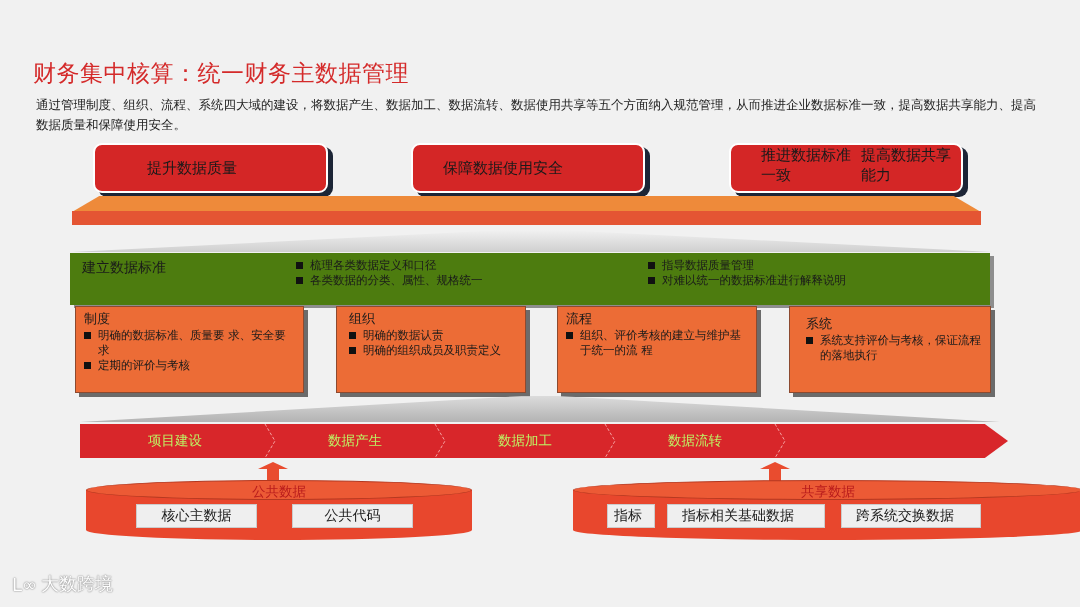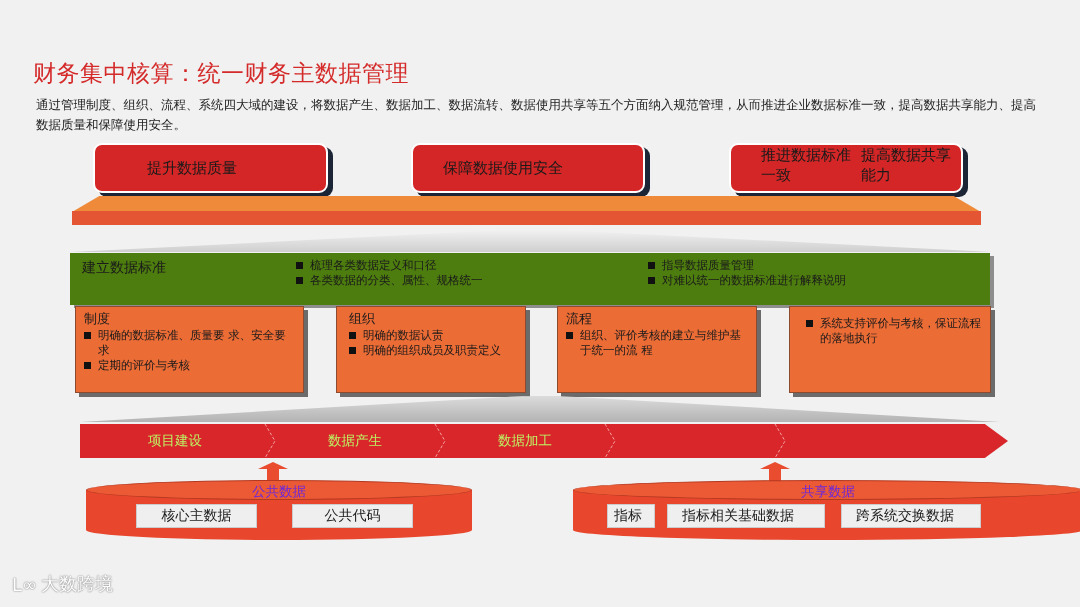--- a/index.html
+++ b/index.html
@@ -130,21 +130,21 @@
   .cyl .bottom {
     position: absolute; left: 0; bottom: 0; right: 0; height: 20px;
     background: #e8472d; border-radius: 50%;
   }
   .cyl .top {
     position: absolute; left: 0; top: 0; right: 0; height: 20px;
     background: #ec5a35; border-radius: 50%;
     border: 1px solid #b33820;
   }
   .cyl .cap {
-    position: absolute; top: 3px; font-size: 13.5px; color: #6d28d9;
+    position: absolute; top: 3px; font-size: 13.5px; color: #b91c1c;
   }
   .cyl .item {
     position: absolute; top: 24px; height: 24px;
     background: #efefef;
     border: 1px solid #ccc;
     display: flex; align-items: center;
     font-size: 14px; color: #1a1a1a;
   }
 
   
@@ -202,31 +202,33 @@
     <li>明确的组织成员及职责定义</li>
   </ul>
 </div>
 <div class="abs domain d3">
   <div class="dname">流程</div>
   <ul class="bullets">
     <li>组织、评价考核的建立与维护基于统一的流 程</li>
   </ul>
 </div>
 <div class="abs domain d4">
+  <div class="dname">系统</div>
   <ul class="bullets">
     <li>系统支持评价与考核，保证流程的落地执行</li>
   </ul>
 </div>
 
 <div class="abs fan2"></div>
 
 <div class="abs flow">
   <div class="flow-step" style="left:0;width:190px;">项目建设</div>
   <div class="flow-step" style="left:190px;width:170px;">数据产生</div>
   <div class="flow-step" style="left:360px;width:170px;">数据加工</div>
+  <div class="flow-step" style="left:530px;width:170px;">数据流转</div>
   <svg class="chev" style="left:183px;" viewBox="0 0 14 34">
       <polyline points="2,0 12,17 2,34" fill="none" stroke="#f3a0a0" stroke-width="1" stroke-dasharray="3,2"></polyline>
     </svg>
   <svg class="chev" style="left:353px;" viewBox="0 0 14 34">
       <polyline points="2,0 12,17 2,34" fill="none" stroke="#f3a0a0" stroke-width="1" stroke-dasharray="3,2"></polyline>
     </svg>
   <svg class="chev" style="left:523px;" viewBox="0 0 14 34">
       <polyline points="2,0 12,17 2,34" fill="none" stroke="#f3a0a0" stroke-width="1" stroke-dasharray="3,2"></polyline>
     </svg>
   <svg class="chev" style="left:693px;" viewBox="0 0 14 34">

